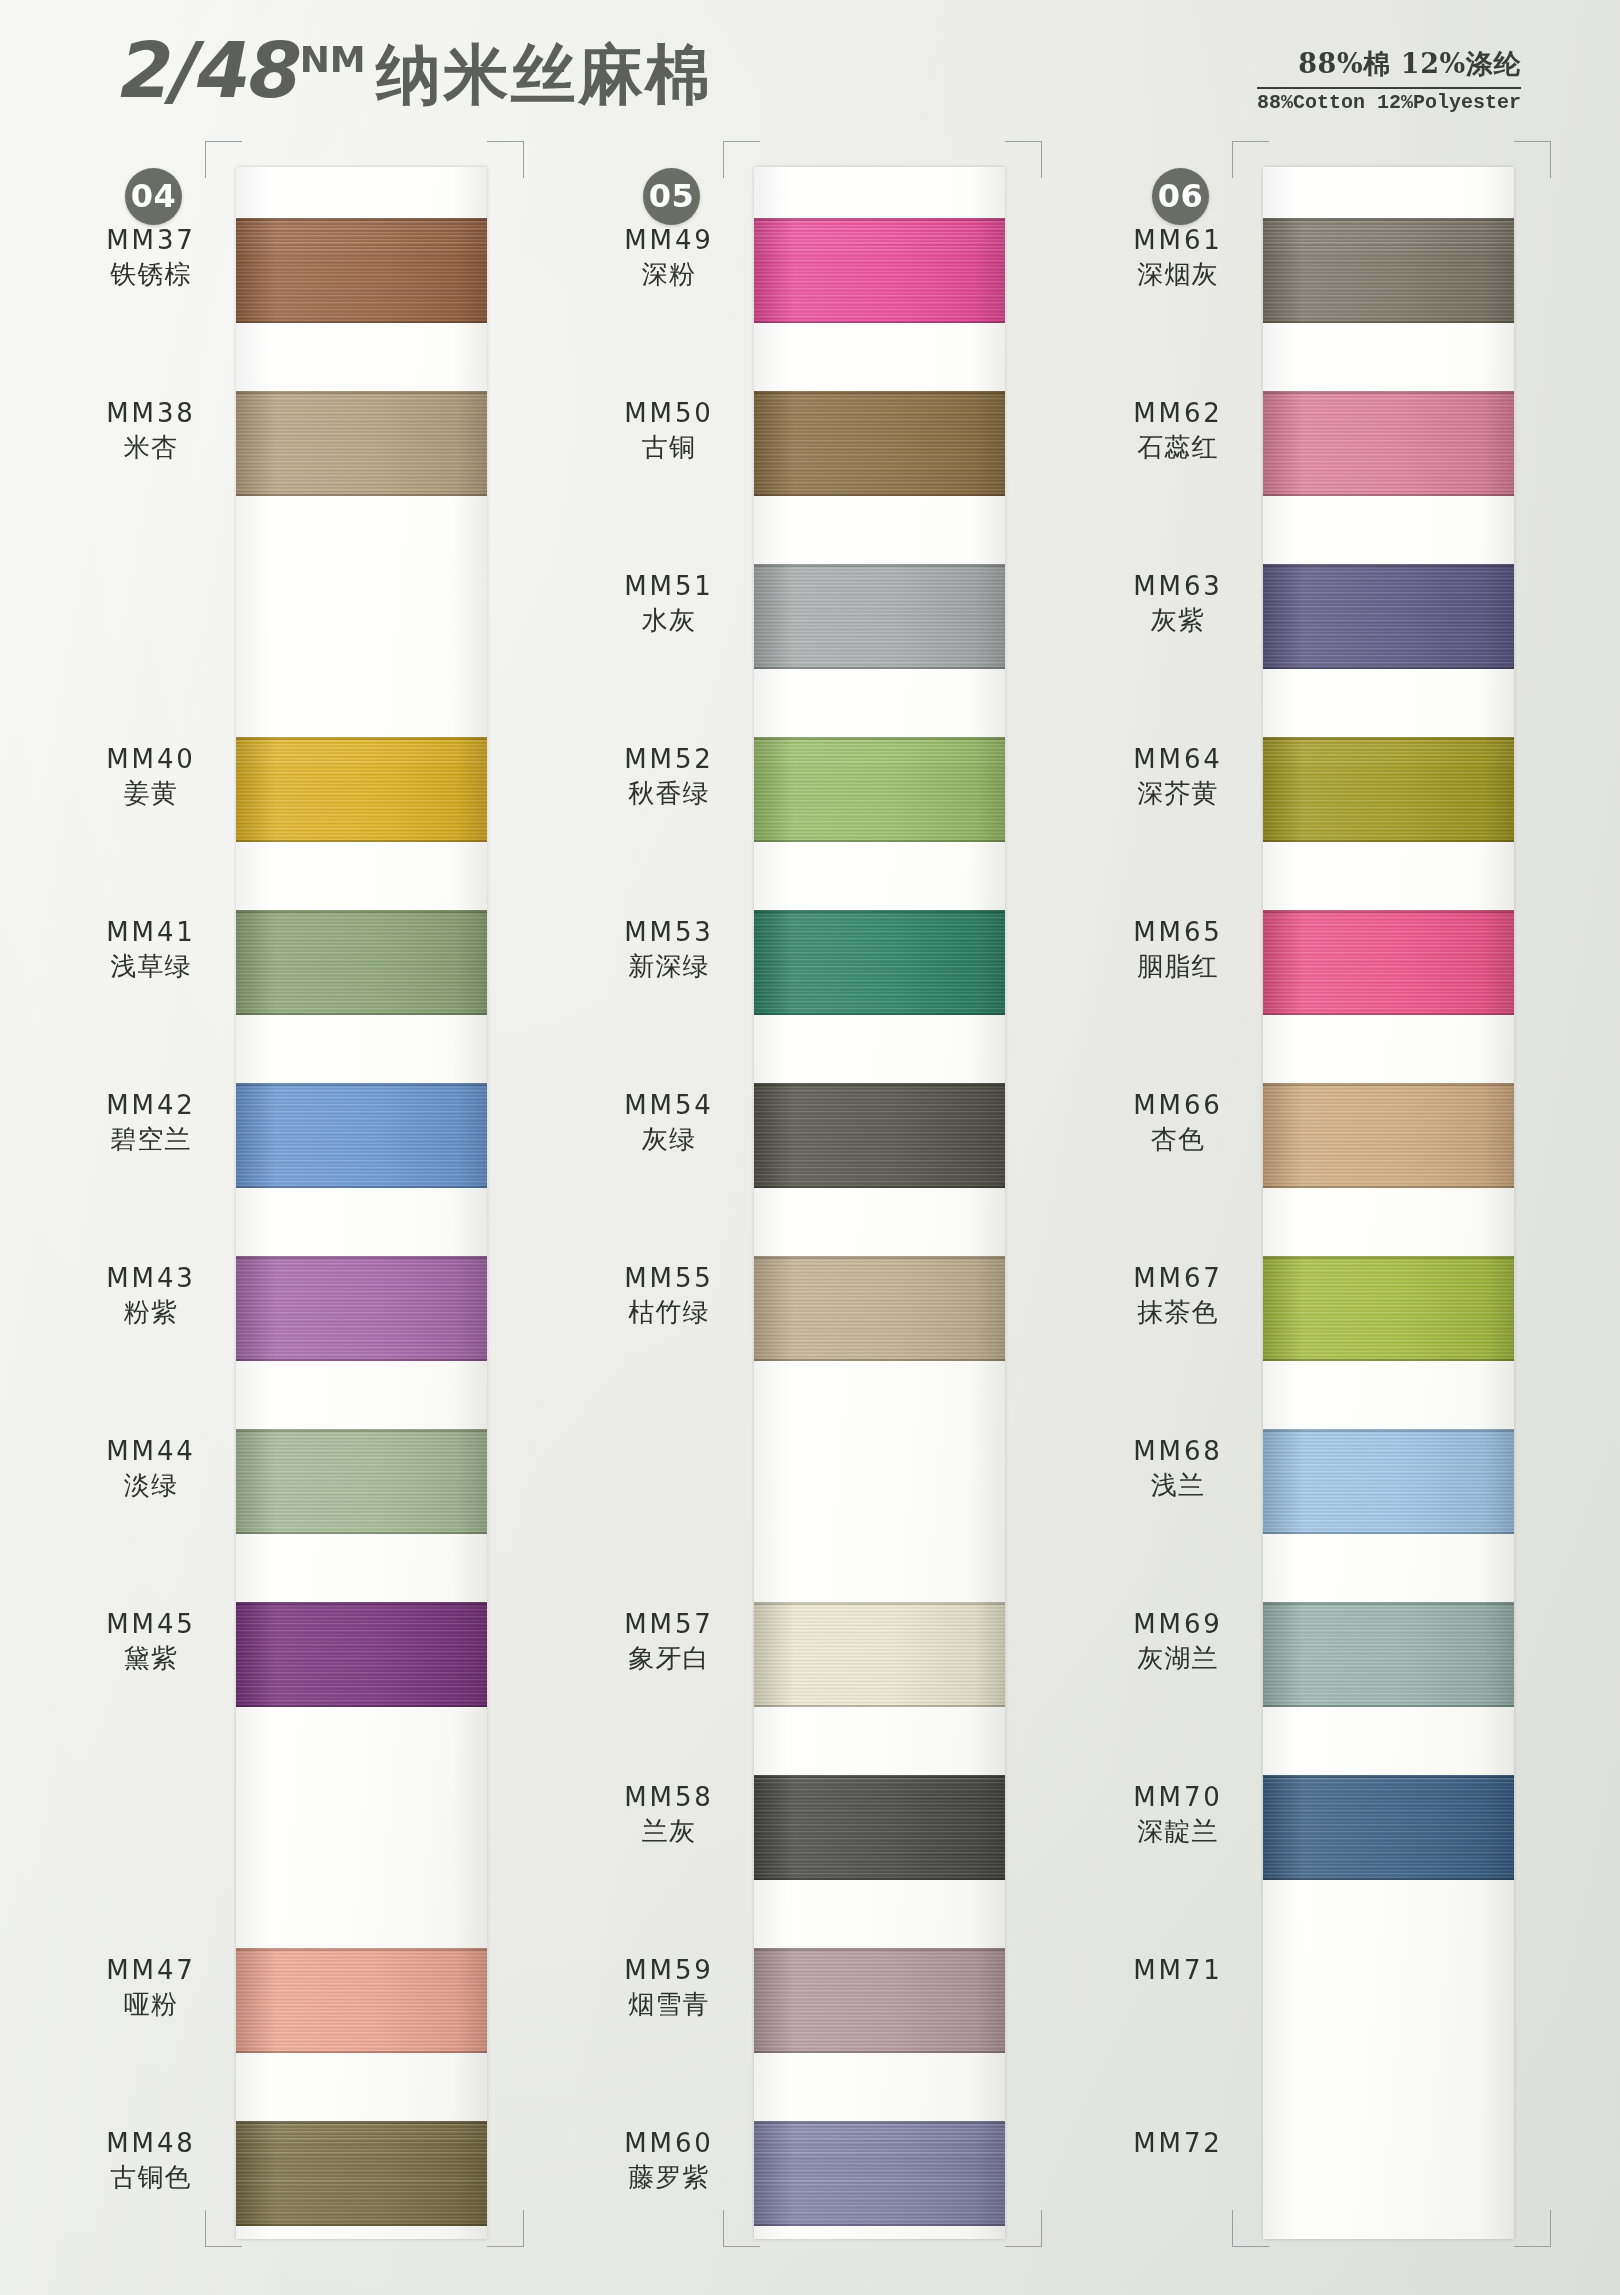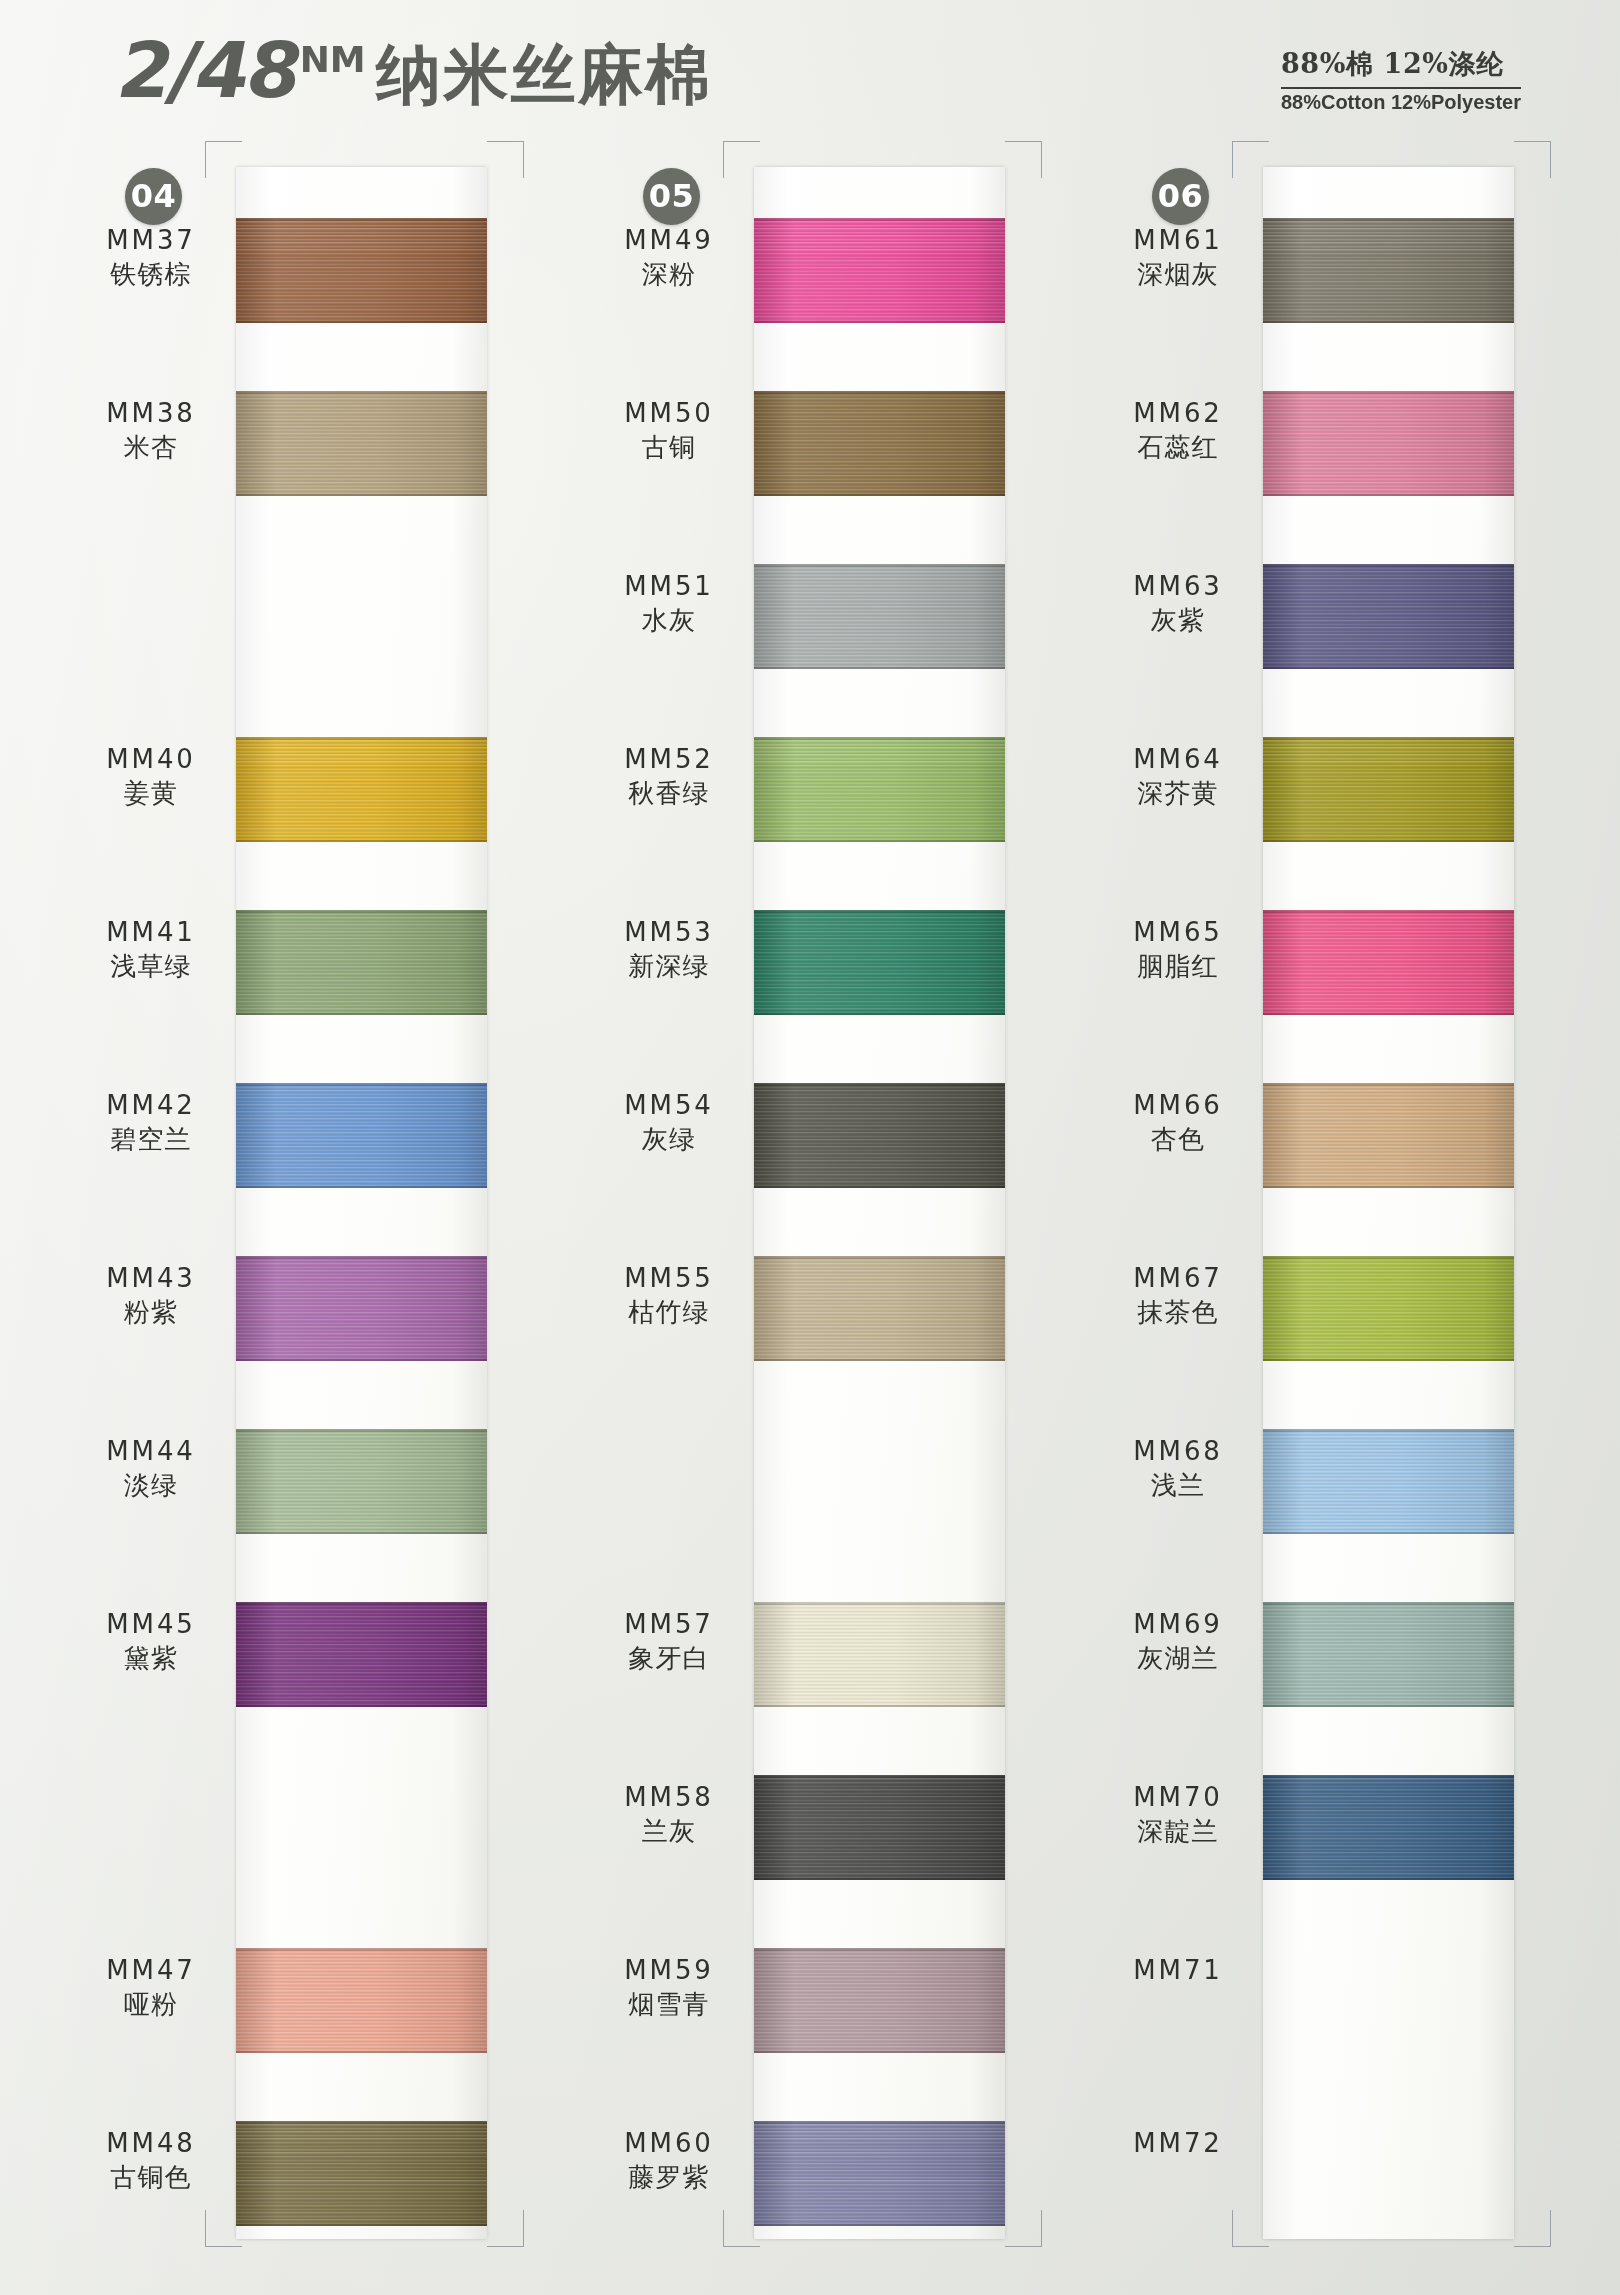--- a/index.html
+++ b/index.html
@@ -28,31 +28,31 @@
     font-size:77px;line-height:1;
     font-weight:bold;color:#5d605a;
     letter-spacing:1.2px;white-space:nowrap;
     font-family:"DejaVu Sans","Liberation Sans",sans-serif;
   }
   .title .num{font-size:77px;font-style:italic;letter-spacing:-2.3px;}
   .title .nm{font-size:36px;vertical-align:24.6px;letter-spacing:0;}
   .title .cn{font-size:65px;letter-spacing:2.3px;margin-left:10.5px;}
 
   .composition{
-    position:absolute;right:99px;top:46px;text-align:left;color:#3b3d39;
+    position:absolute;right:99px;top:46px;text-align:right;color:#3b3d39;
   }
   .comp-cn{
     font-size:27px;font-weight:bold;letter-spacing:0.6px;white-space:nowrap;
     font-family:"DejaVu Serif","Liberation Serif",serif;
     padding-bottom:3.5px;
   }
   .comp-rule{height:2.3px;background:#3b3d39;margin:1.2px 0 2.3px 0;}
   .comp-en{
     font-size:20px;font-weight:bold;letter-spacing:0;white-space:nowrap;
-    font-family:Liberation Sans, sans-serif;
+    font-family:Liberation Mono, monospace;
   }
 
   
   .columns{position:absolute;left:0;top:149px;width:100%;height:2139px;}
   .col{position:absolute;top:0;width:503px;height:100%;}
   .col-0{left:78px;}
   .col-1{left:596px;}
   .col-2{left:1105px;}
 
   .badge{

